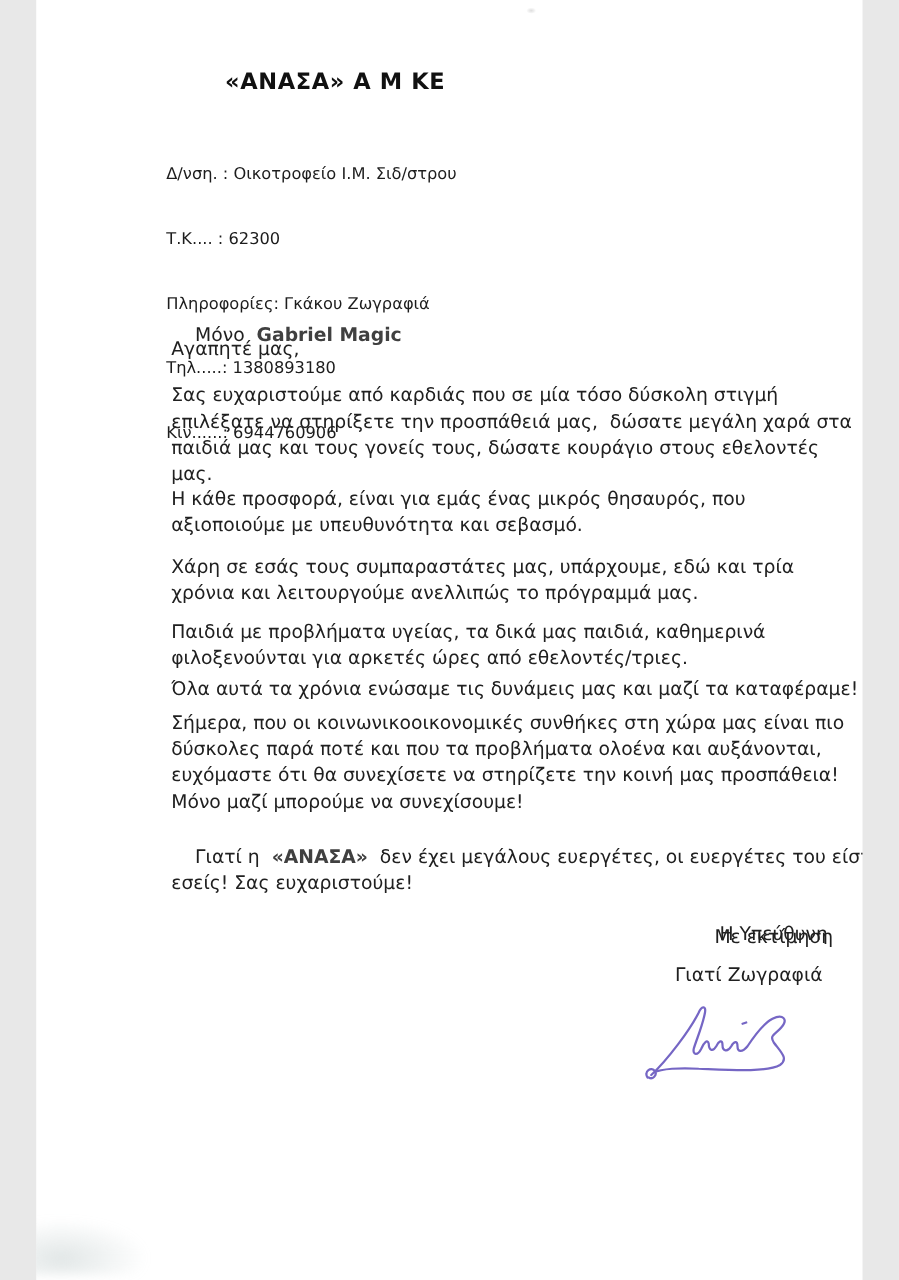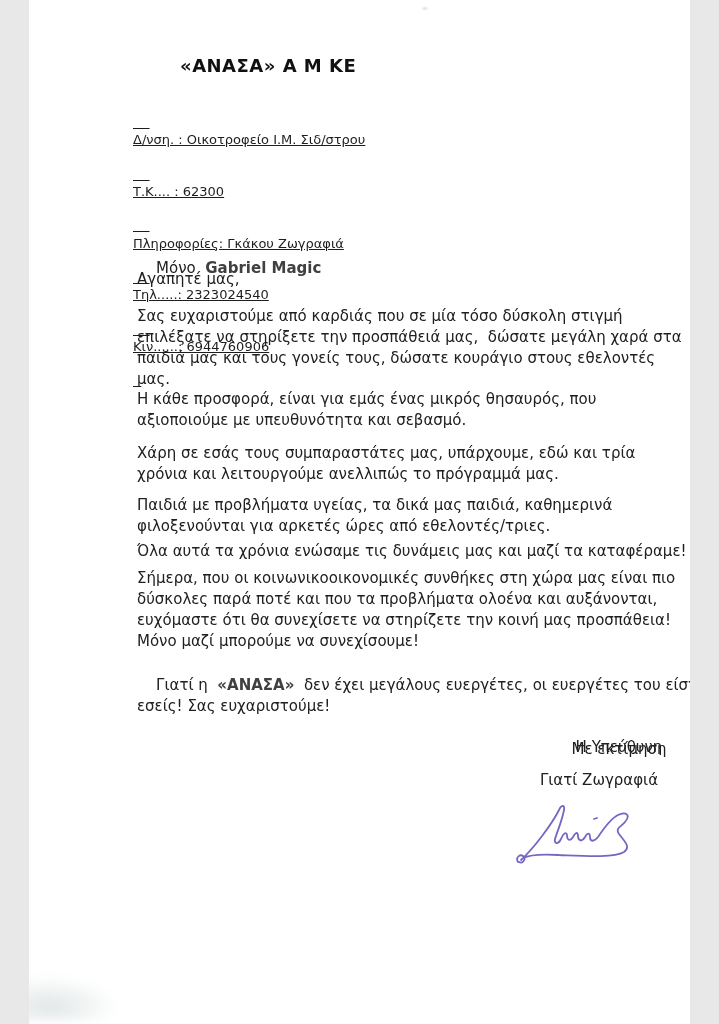--- a/index.html
+++ b/index.html
@@ -14,21 +14,20 @@
   }
   .org-title{
     position:absolute;left:151px;top:55px;
     font-size:18px;font-weight:bold;color:#111;
     letter-spacing:.5px;white-space:pre;
   }
   .address{
     position:absolute;left:104px;top:97px;
     font-size:13px;line-height:17.2px;color:#1d1d1d;
     white-space:pre;
-    text-decoration:underline;
   }
   .address div{min-height:17px;}
   .bodytext{
     position:absolute;left:108px;
     font-size:15px;line-height:21px;color:#202020;
     white-space:pre-wrap;width:585px;
   }
   .recipient-line{top:237px;}
   .salutation{top:269px;}
   .p1{top:306px;}
@@ -65,21 +64,21 @@
 <div class="page">
 
   <div class="speck"></div>
 
   <div class="org-title">«ΑΝΑΣΑ» Α Μ ΚΕ</div>
 
   <div class="address">
     <div>Δ/νση. : Οικοτροφείο Ι.Μ. Σιδ/στρου</div>
     <div>Τ.Κ.... : 62300</div>
     <div>Πληροφορίες: Γκάκου Ζωγραφιά</div>
-    <div>Τηλ.....: 2323024540</div>
+    <div>Τηλ.....: 1380893180</div>
     <div>Κιν......: 6944760906</div>
   </div>
 
   <div class="bodytext recipient-line">
     <span>Μόνο  </span><span class="bold">Gabriel Magic</span>
   </div>
 
   <div class="bodytext salutation">Αγαπητέ μας,</div>
 
   <div class="bodytext p1">Σας ευχαριστούμε από καρδιάς που σε μία τόσο δύσκολη στιγμή

